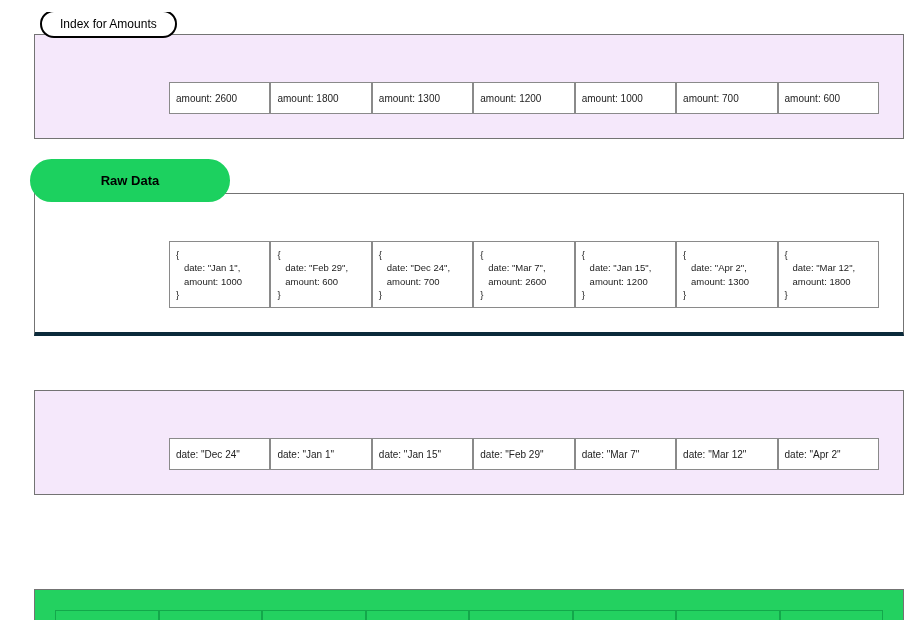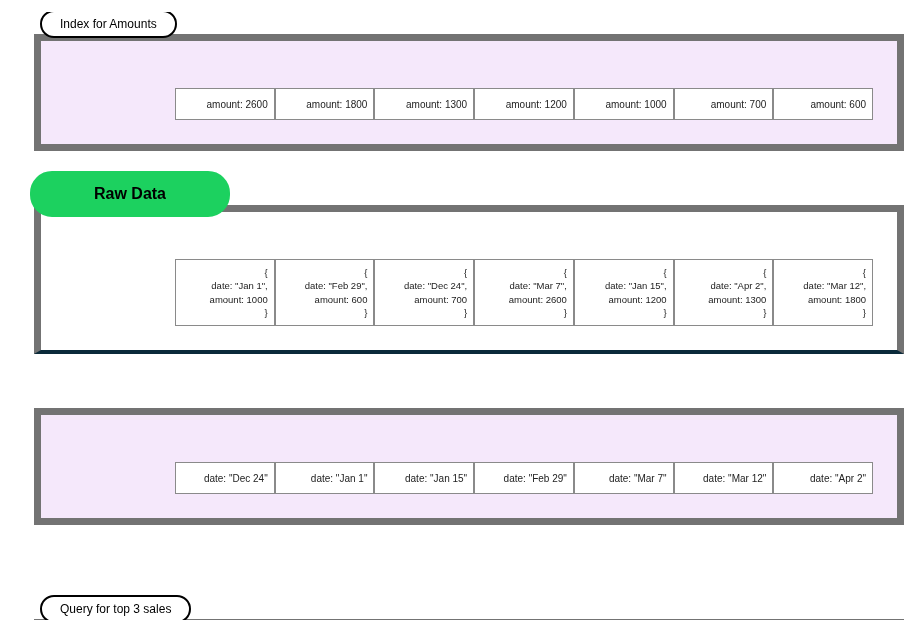--- a/index.html
+++ b/index.html
@@ -11,24 +11,23 @@
       font-family: Arial, Helvetica, sans-serif;
       background: #ffffff;
       padding: 10px;
       width: 914px;
     }
     .panel-wrapper {
       position: relative;
       margin-bottom: 30px;
     }
     .panel {
-      border: 7px solid #737373;
+      border: 1px solid #737373;
       padding: 35px 12px 12px 12px;
       min-height: 100px;
-      text-align: right;
     }
     .panel.pink {
       background: #f5e8fb;
     }
     .panel.white {
       background: #ffffff;
     }
     .panel.green {
       background: #23d160;
       height: 71px;
@@ -48,21 +47,21 @@
       font-size: 12px;
       font-weight: 500;
       z-index: 2;
       white-space: nowrap;
     }
     .label.green-label {
       background: #1cd15f;
       border: 2px solid #1cd15f;
       border-radius: 22px;
       padding: 12px 40px 12px 40px;
-      font-size: 16px;
+      font-size: 13px;
       font-weight: 600;
       top: -22px;
       left: 8px;
       width: 200px;
       text-align: center;
     }
     .cells-row {
       display: flex;
       margin-left: 110px;
     }
@@ -163,21 +162,20 @@
       <div class="cell">date: "Mar 7"</div>
       <div class="cell">date: "Mar 12"</div>
       <div class="cell">date: "Apr 2"</div>
     </div>
   </div>
 </div>
 
 <div class="spacer-large"></div>
 
 <div class="panel-wrapper">
-  <div class="label">Query for top 3 sales</div>
   <div class="panel green">
     <div class="green-cells">
       <div class="green-cell"></div>
       <div class="green-cell"></div>
       <div class="green-cell"></div>
       <div class="green-cell"></div>
       <div class="green-cell"></div>
       <div class="green-cell"></div>
       <div class="green-cell"></div>
       <div class="green-cell"></div>

